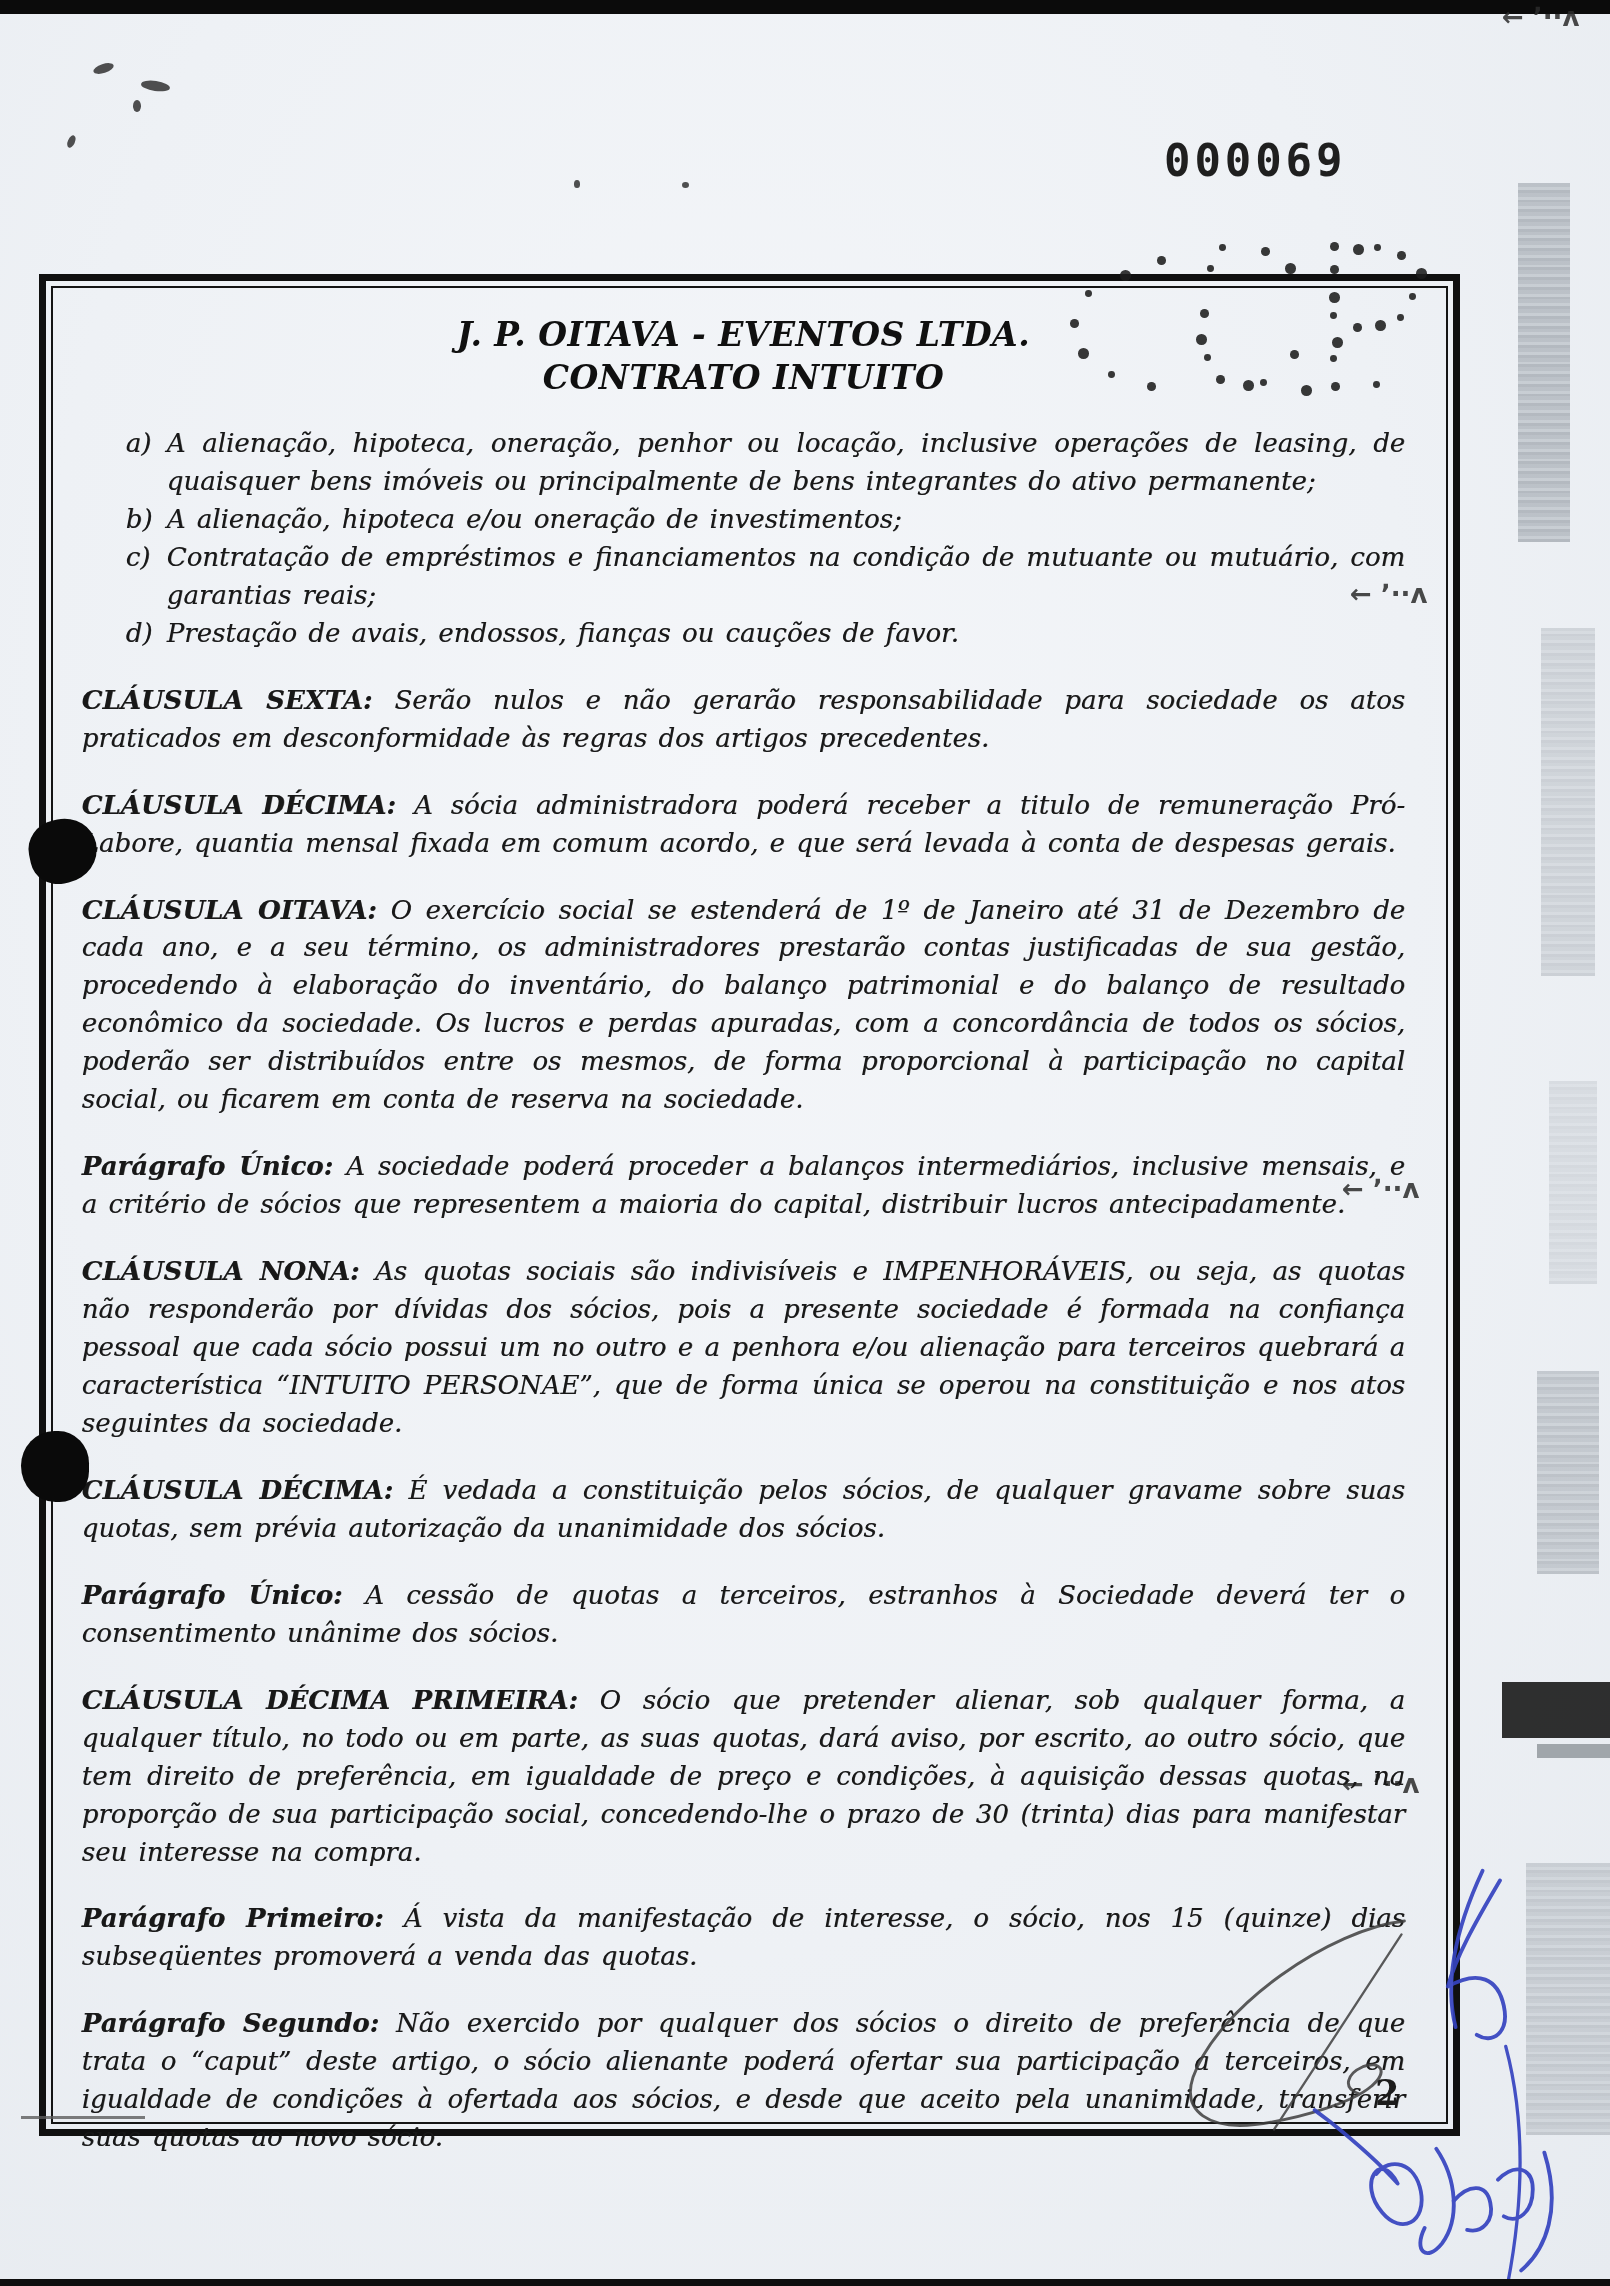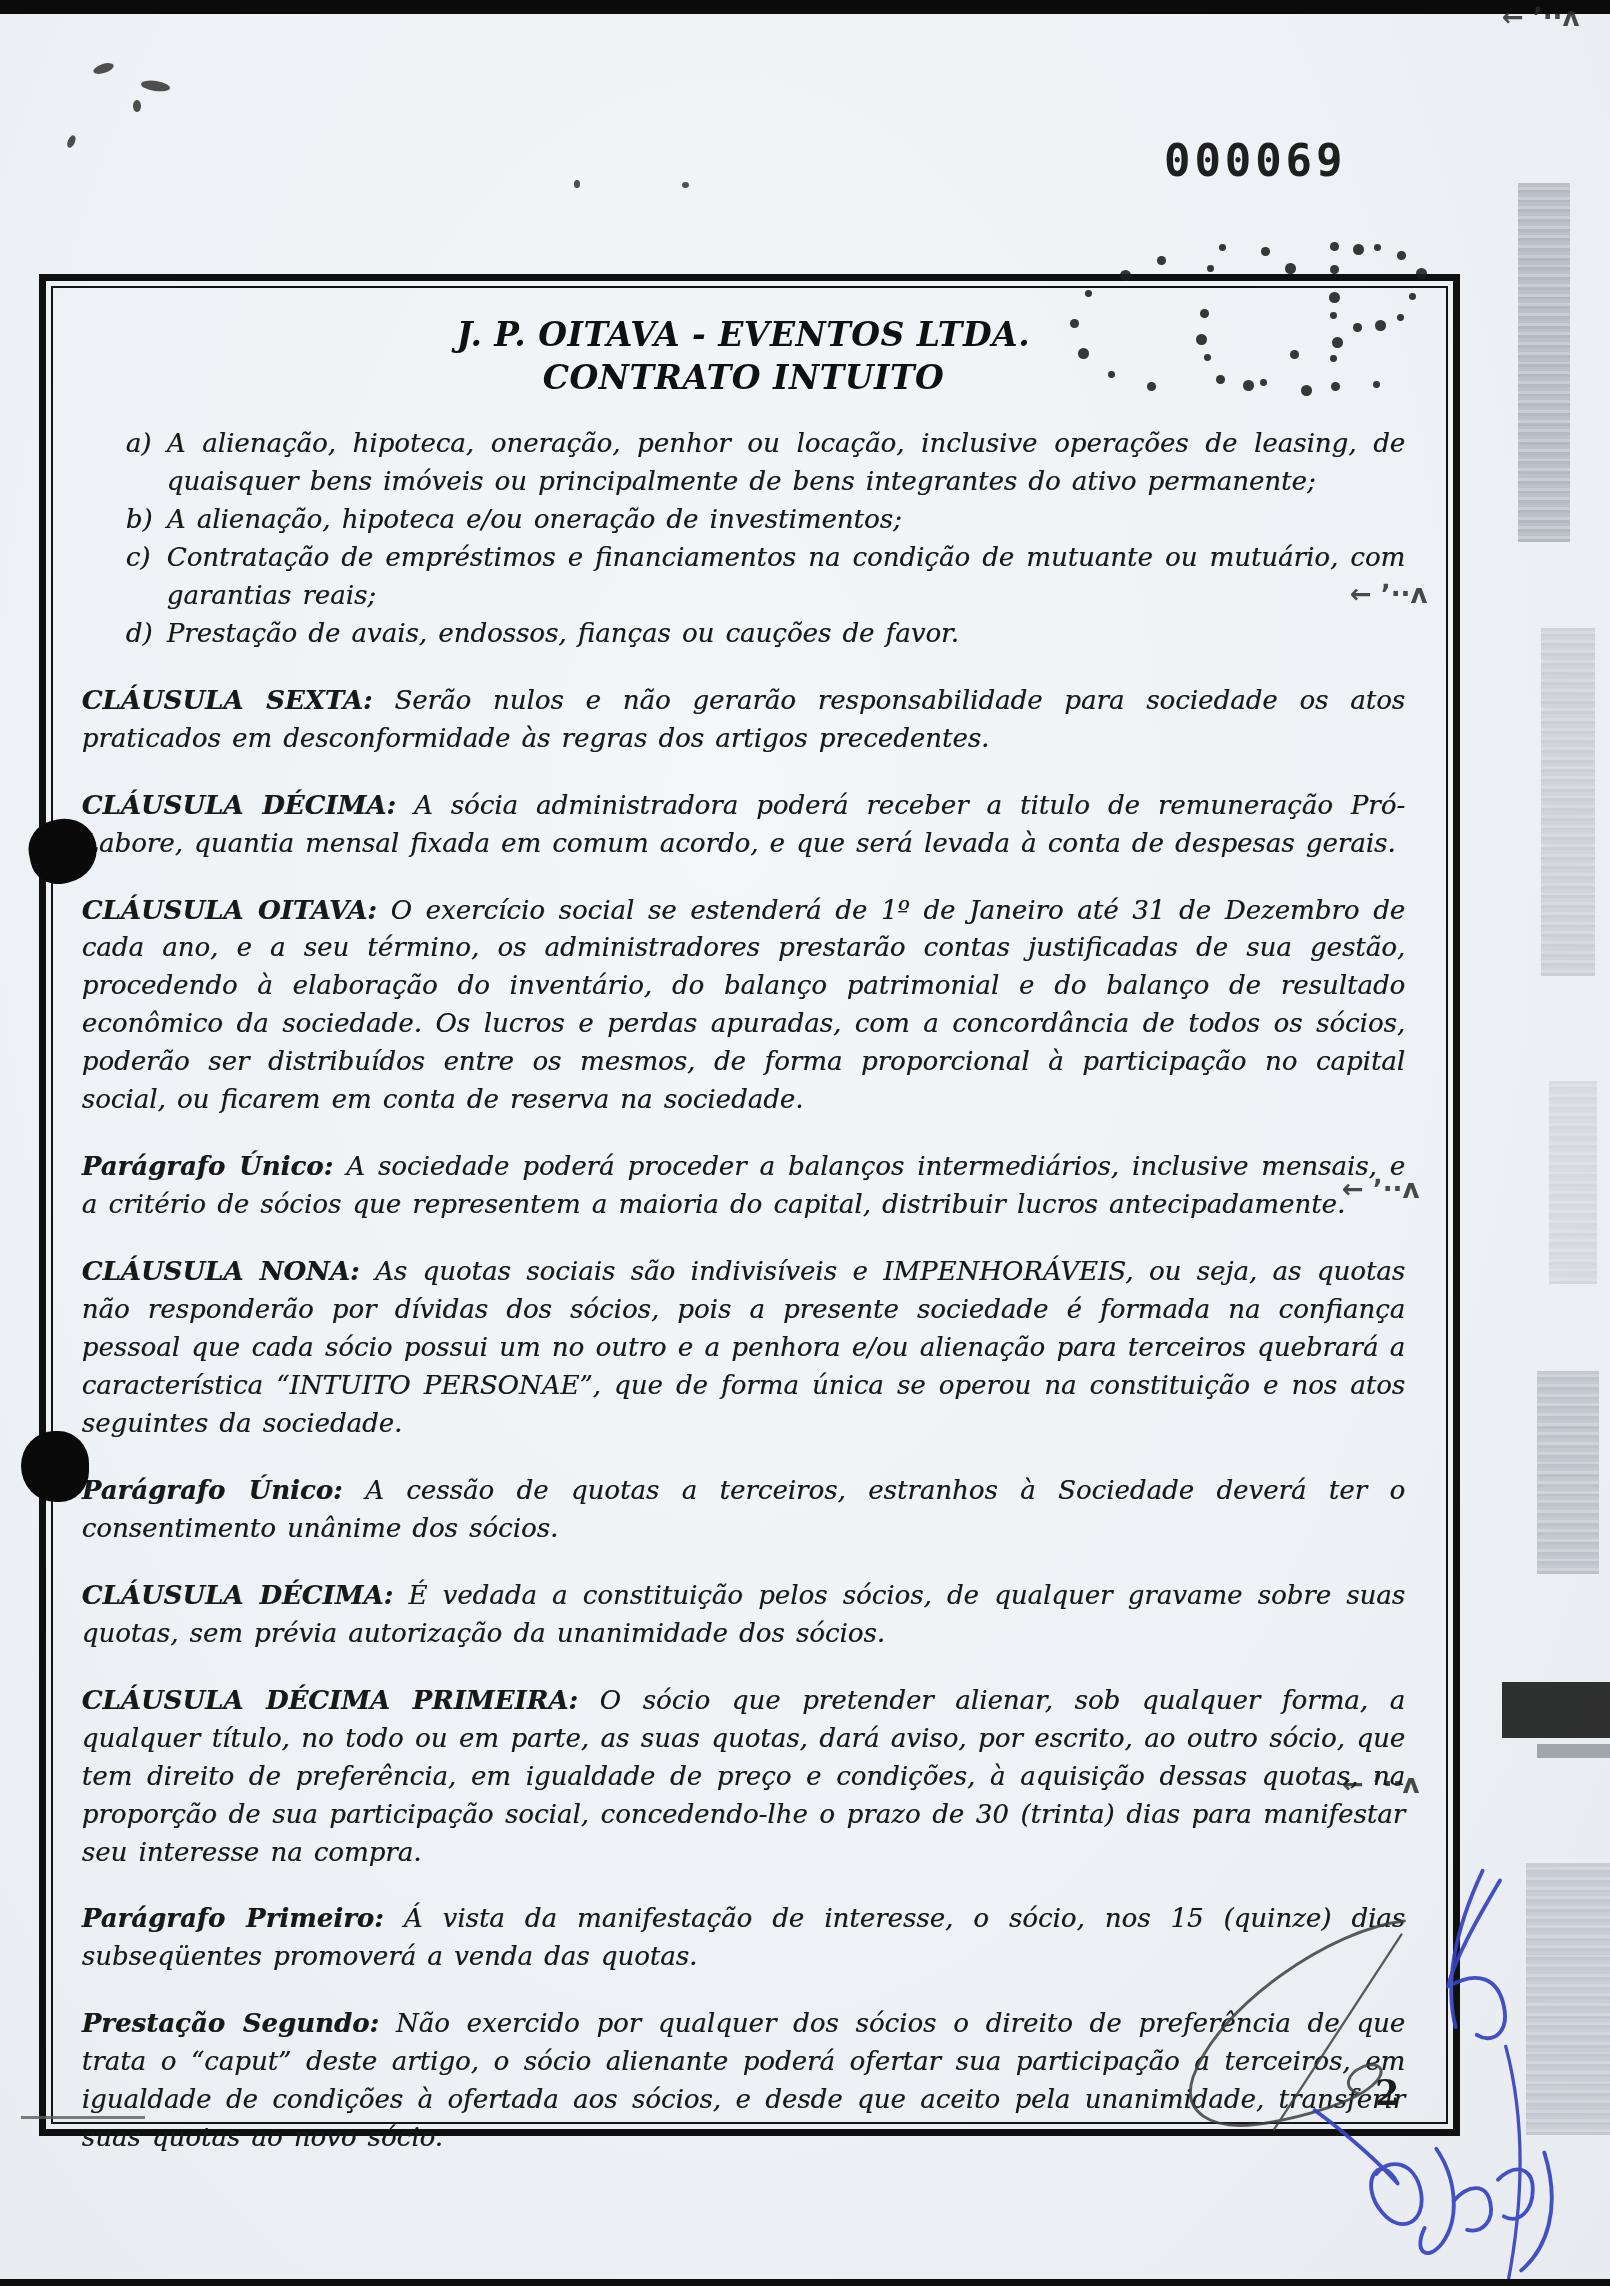--- a/index.html
+++ b/index.html
@@ -158,37 +158,37 @@
         </p>
         <p class="clause">
           <span class="clause-label">Parágrafo Único:</span>
           <span class="clause-text">A sociedade poderá proceder a balanços intermediários, inclusive mensais, e a critério de sócios que representem a maioria do capital, distribuir lucros antecipadamente.</span>
         </p>
         <p class="clause">
           <span class="clause-label">CLÁUSULA NONA:</span>
           <span class="clause-text">As quotas sociais são indivisíveis e IMPENHORÁVEIS, ou seja, as quotas não responderão por dívidas dos sócios, pois a presente sociedade é formada na confiança pessoal que cada sócio possui um no outro e a penhora e/ou alienação para terceiros quebrará a característica “INTUITO PERSONAE”, que de forma única se operou na constituição e nos atos seguintes da sociedade.</span>
         </p>
         <p class="clause">
+          <span class="clause-label">CLÁUSULA DÉCIMA:</span>
+          <span class="clause-text">É vedada a constituição pelos sócios, de qualquer gravame sobre suas quotas, sem prévia autorização da unanimidade dos sócios.</span>
+        </p>
+        <p class="clause">
           <span class="clause-label">Parágrafo Único:</span>
           <span class="clause-text">A cessão de quotas a terceiros, estranhos à Sociedade deverá ter o consentimento unânime dos sócios.</span>
         </p>
         <p class="clause">
-          <span class="clause-label">CLÁUSULA DÉCIMA:</span>
-          <span class="clause-text">É vedada a constituição pelos sócios, de qualquer gravame sobre suas quotas, sem prévia autorização da unanimidade dos sócios.</span>
-        </p>
-        <p class="clause">
           <span class="clause-label">CLÁUSULA DÉCIMA PRIMEIRA:</span>
           <span class="clause-text">O sócio que pretender alienar, sob qualquer forma, a qualquer título, no todo ou em parte, as suas quotas, dará aviso, por escrito, ao outro sócio, que tem direito de preferência, em igualdade de preço e condições, à aquisição dessas quotas, na proporção de sua participação social, concedendo-lhe o prazo de 30 (trinta) dias para manifestar seu interesse na compra.</span>
         </p>
         <p class="clause">
           <span class="clause-label">Parágrafo Primeiro:</span>
           <span class="clause-text">Á vista da manifestação de interesse, o sócio, nos 15 (quinze) dias subseqüentes promoverá a venda das quotas.</span>
         </p>
         <p class="clause">
-          <span class="clause-label">Prestação Segundo:</span>
+          <span class="clause-label">Parágrafo Segundo:</span>
           <span class="clause-text">Não exercido por qualquer dos sócios o direito de preferência de que trata o “caput” deste artigo, o sócio alienante poderá ofertar sua participação a terceiros, em igualdade de condições à ofertada aos sócios, e desde que aceito pela unanimidade, transferir suas quotas ao novo sócio.</span>
         </p>
 
       </div>
     </div>
   </div>
 
   <div class="blob b1"></div>
   <div class="blob b2"></div>
 

